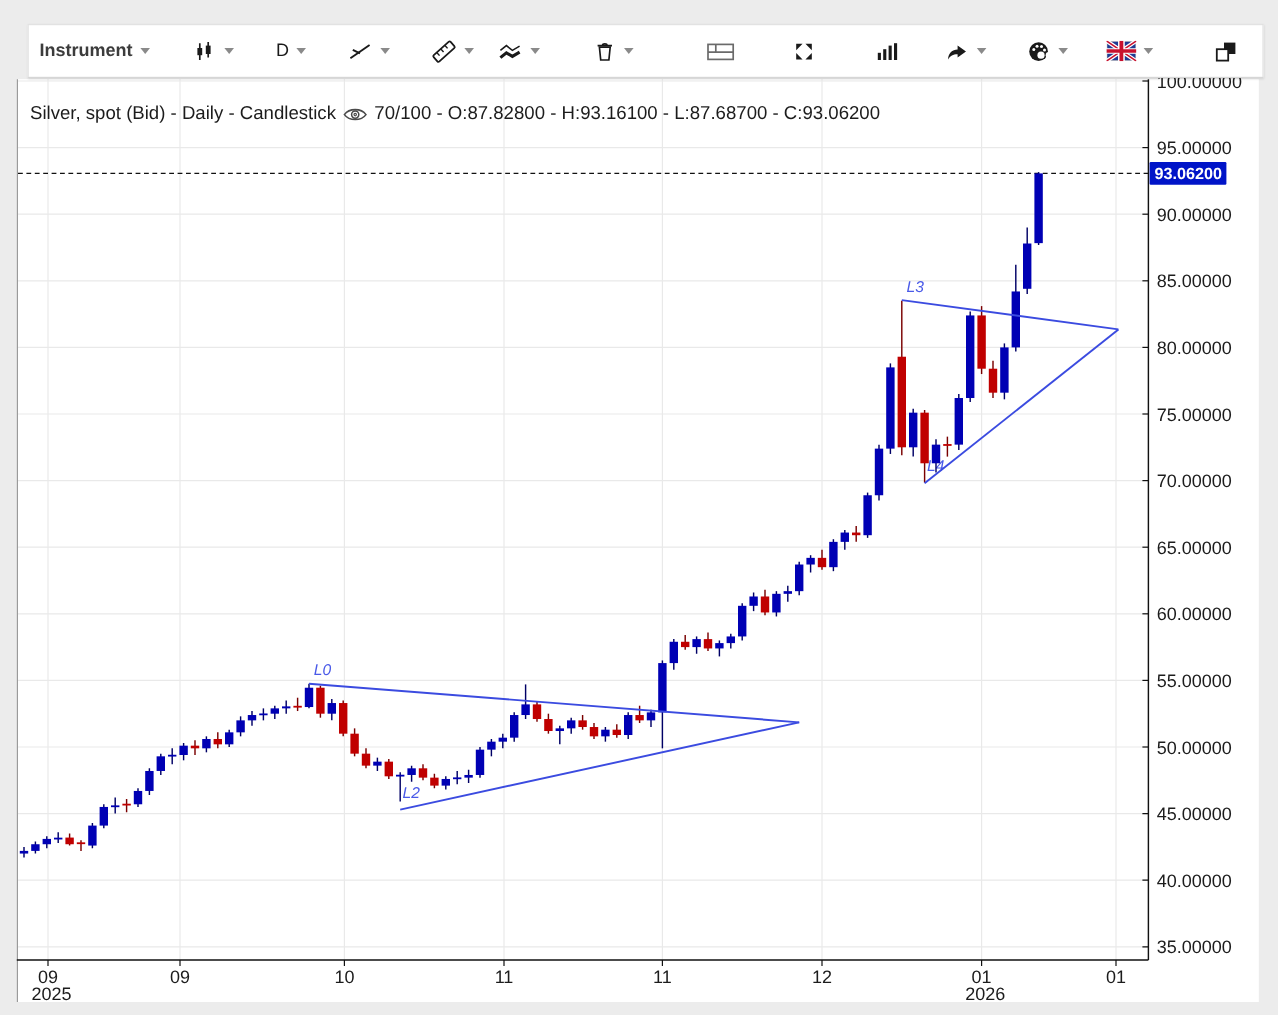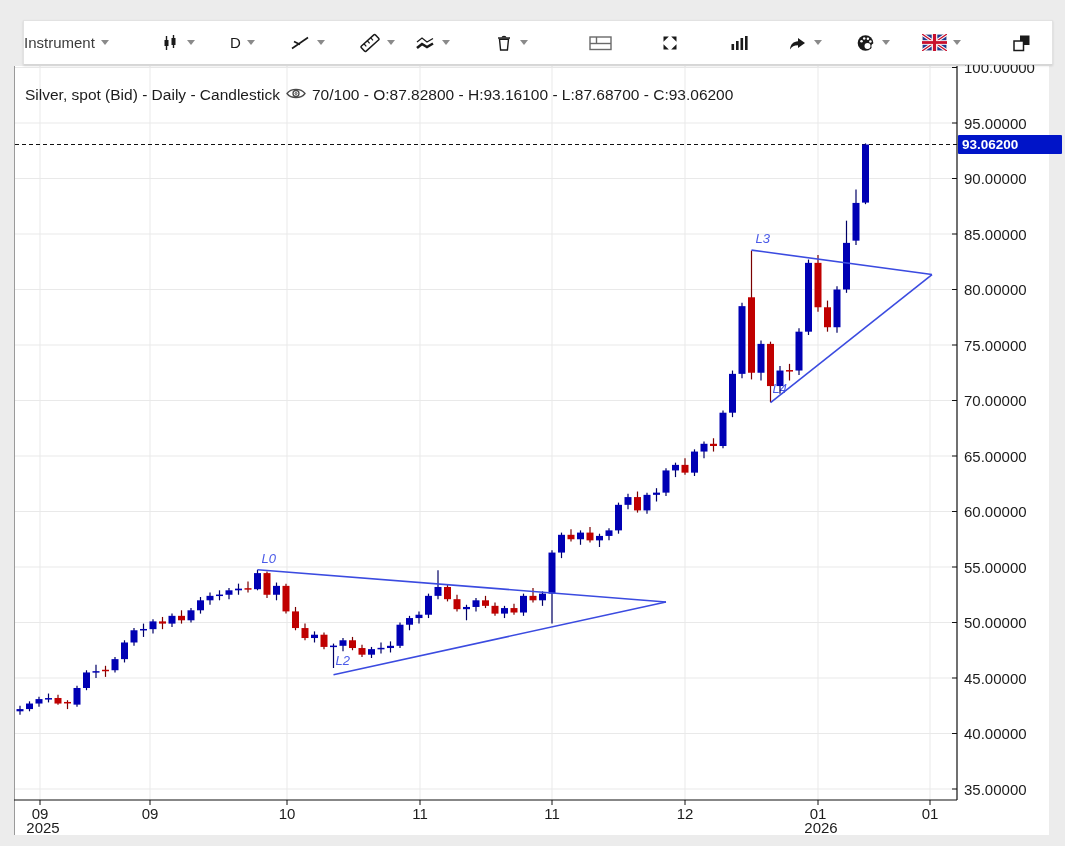--- a/index.html
+++ b/index.html
@@ -7,24 +7,24 @@
   .stage{position:relative;width:1065px;height:846px;background:#ececec;overflow:hidden;}
   .chart-panel{position:absolute;left:14px;top:66px;width:1034px;height:769px;background:#fff;border-left:1px solid #9a9a9a;}
   #chart-svg{position:absolute;left:0;top:0;width:1065px;height:846px;z-index:2;}
   #chart-svg text{font-family:"Liberation Sans",sans-serif;}
   .toolbar{position:absolute;left:23px;top:20px;width:1030px;height:45px;background:#fff;z-index:5;
            border:1px solid #e2e2e2;border-bottom:1px solid #d6d6d6;box-shadow:0 1px 2px rgba(0,0,0,.12);box-sizing:border-box;}
   .tb-item{position:absolute;top:0;height:43px;display:flex;align-items:center;gap:6px;cursor:pointer;}
   .tb-label{font-size:15px;color:#3c3c3c;white-space:nowrap;}
   .tb-tf{font-size:15px;color:#1a1a1a;}
   .caret{width:0;height:0;border-left:4.5px solid transparent;border-right:4.5px solid transparent;border-top:5.5px solid #8a8a8a;}
-  .chart-title{position:absolute;left:25px;top:86px;z-index:3;display:flex;gap:5px;
+  .chart-title{position:absolute;left:25px;top:86px;z-index:3;display:flex;align-items:center;gap:5px;
                font-size:15.5px;color:#1c1c1c;white-space:nowrap;}
   .annotation-text{position:absolute;left:423px;top:266px;z-index:3;font-size:22px;font-weight:bold;color:#000;}
-  .price-tag{position:absolute;left:958px;top:137px;width:104px;height:19px;z-index:3;background:#0014c8;
+  .price-tag{position:absolute;left:958px;top:137px;width:64px;height:19px;z-index:3;background:#0014c8;
              color:#fff;font-size:13.5px;font-weight:bold;line-height:19px;padding-left:4px;box-sizing:border-box;border-radius:1px;}
   .icon-svg{display:block;}
 </style>
 </head>
 <body>
 
 <div class="stage">
 
   <div class="chart-panel"></div>
 
@@ -299,21 +299,21 @@
         <line x1="818" y1="800" x2="818" y2="805" stroke="#111111" stroke-width="1"></line>
         <text x="818" y="819" font-size="15" fill="#1c1c1c" text-anchor="middle">01</text>
         <text x="821" y="833" font-size="15" fill="#1c1c1c" text-anchor="middle">2026</text>
         <line x1="930" y1="800" x2="930" y2="805" stroke="#111111" stroke-width="1"></line>
         <text x="930" y="819" font-size="15" fill="#1c1c1c" text-anchor="middle">01</text>
       </g>
     </svg>
 
   <div class="toolbar">
 
-    <div class="tb-item" style="left:0;">
+    <div class="tb-item" style="left:9px;font-weight:bold;">
       <span class="tb-label">Instrument</span>
       <span class="caret"></span>
     </div>
 
     <div class="tb-item" style="left:137px;">
       <svg class="icon-svg" width="20" height="20" viewBox="0 0 20 20">
         <line x1="5.5" y1="3" x2="5.5" y2="17" stroke="#1a1a1a" stroke-width="1.4"></line>
         <rect x="3.5" y="7" width="4" height="6" fill="#1a1a1a"></rect>
         <line x1="12.5" y1="2" x2="12.5" y2="15" stroke="#1a1a1a" stroke-width="1.4"></line>
         <rect x="10.5" y="5" width="4" height="7" fill="#1a1a1a"></rect>

